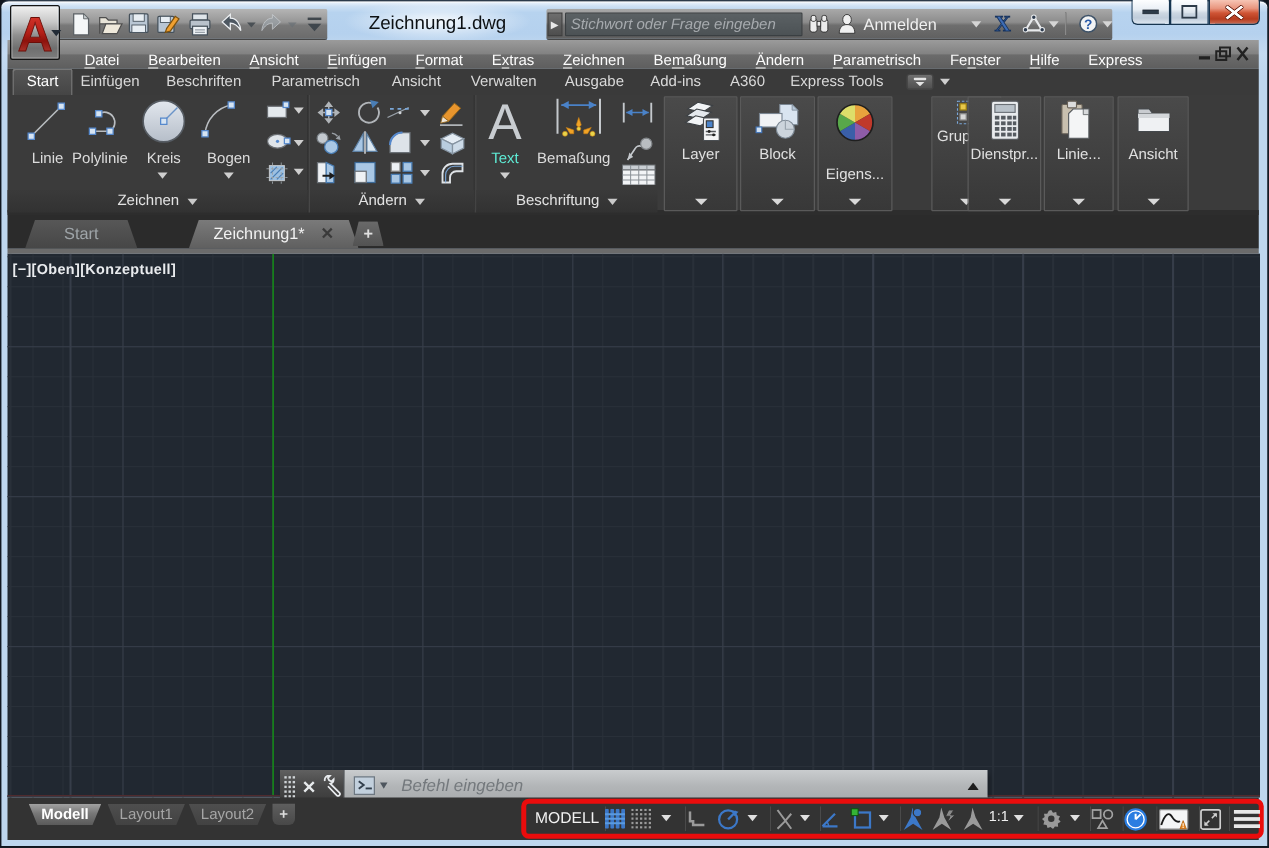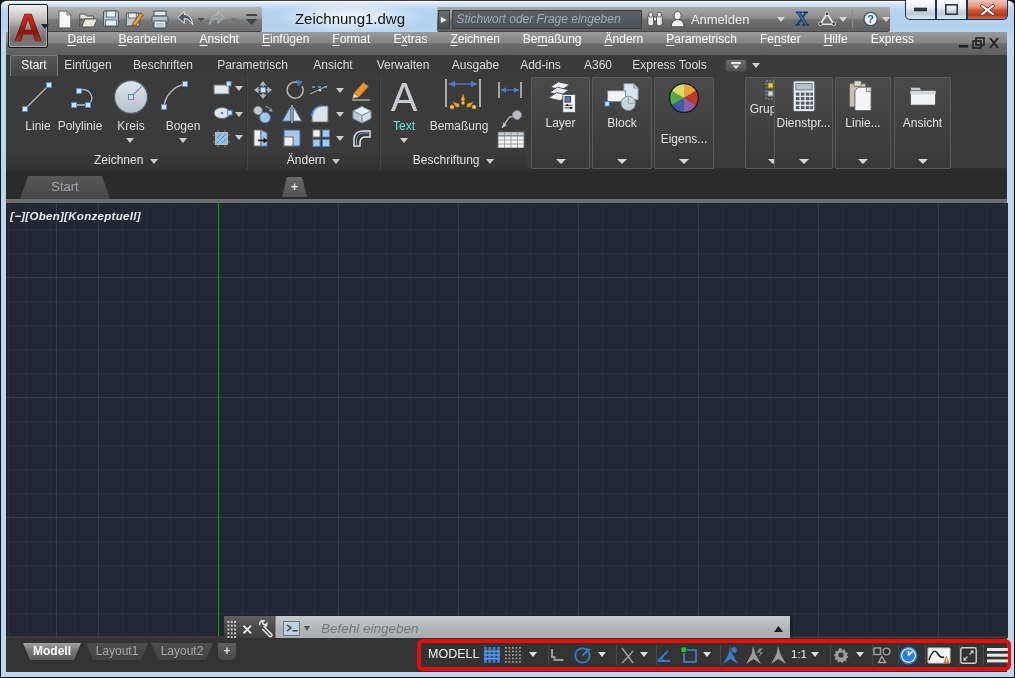--- a/index.html
+++ b/index.html
@@ -33,21 +33,21 @@
 #winbtns { position:absolute; left:905px; top:0; height:20px; display:flex; z-index:40; }
 .wbtn { width:31px; height:20px; border:1px solid #17354f; border-top:none;
   background:linear-gradient(180deg,#fdfeff 0%,#e9eff5 40%,#ccd7e2 55%,#bfccda 75%,#dde6ef 100%);
   display:flex; align-items:center; justify-content:center; position:relative; }
 .wbtn.first { border-radius:0 0 0 5px; }
 .wbtn.close { width:41px; border-radius:0 0 5px 0;
   background:linear-gradient(180deg,#f6c5b5 0%,#e9967f 35%,#cf5435 55%,#b53b1e 80%,#c96a52 100%); }
 
 #menubar { position:absolute; left:6px; top:32px; width:1001px; height:23px; z-index:6;
   background:linear-gradient(180deg,#9b9b9b 0%,#828282 48%,#6b6b6b 52%,#5e5e5e 100%);
-  display:flex; align-items:flex-start; color:#fcfcfc; font-size:12px; }
+  display:flex; align-items:flex-end; color:#fcfcfc; font-size:12px; }
 #menubar .mi { padding:0 11.5px; }
 #menubar u { text-decoration:underline; text-underline-offset:2px; }
 
 #rtabs { position:absolute; left:6px; top:55px; width:1001px; height:21px; background:#3a3a3a;
   color:#d9d9d9; font-size:12px; z-index:6; }
 #rtabs .rt { position:absolute; top:0; height:21px; line-height:21px; text-align:center; }
 #rtabs .rt.active { background:linear-gradient(#575757,#454545); color:#fff;
   border-radius:2px 2px 0 0; box-shadow:inset 1px 1px 0 #787878, inset -1px 0 0 #787878; }
 
 #ribbon { position:absolute; left:6px; top:76px; width:1001px; height:96px; background:#3b3b3b;
@@ -70,21 +70,21 @@
 #ftabs-bot { position:absolute; left:6px; top:199px; width:1001px; height:4px; background:#6b6b6b; z-index:6; }
 .ftab { position:absolute; top:4px; height:23px; font-size:13px; text-align:center; line-height:22px; }
 
 #canvas { position:absolute; left:6px; top:203px; width:1002px; height:435px; background:#212831;
   background-image:
     repeating-linear-gradient(90deg, #363d49 0px, #363d49 1px, transparent 1px, transparent 120px),
     repeating-linear-gradient(180deg, #363d49 0px, #363d49 1px, transparent 1px, transparent 120px),
     repeating-linear-gradient(90deg, #293039 0px, #293039 1px, transparent 1px, transparent 24px),
     repeating-linear-gradient(180deg, #293039 0px, #293039 1px, transparent 1px, transparent 24px);
   background-position: 92px 0px, 0px 74px, 20px 0px, 0px 2px; z-index:4; }
-#vptext { position:absolute; left:4px; top:7px; color:#e9ebee; font-weight:bold; font-size:11.5px; letter-spacing:0.3px;font-style:italic; }
+#vptext { position:absolute; left:4px; top:7px; color:#e9ebee; font-weight:bold; font-size:11.5px; letter-spacing:0.3px; }
 #yaxis { position:absolute; left:212px; top:0; width:1px; height:434px; background:#0d9c0d; }
 #xaxis { position:absolute; left:0; top:433px; width:1002px; height:1px; background:#4f2a2d; }
 
 #cmdbar { position:absolute; left:218px; top:413px; width:566px; height:24px; display:flex;
   box-shadow:2px 3px 4px rgba(0,0,0,.35); }
 #cmdleft { width:51px; height:26px; background:linear-gradient(#606060,#474747 50%,#3a3a3a);
   display:flex; align-items:center; }
 #cmdmain { flex:1; background:linear-gradient(#c9ccce,#b2b5b7 55%,#a9acae);
   display:flex; align-items:center; position:relative; border-left:1px solid #7e8183; }
 
@@ -531,20 +531,23 @@
      <path d="M4 12 h28 v4 h-28 z" fill="#d4d7da" stroke="none"></path>
     </svg>
     <div style="margin-top:0">Ansicht</div>
       <div class="pdrop"></div>
   </div>
 </div>
 
 <div id="ftabs">
   <div class="ftab" style="left:14px;width:90px;color:#9fa5a9;background:linear-gradient(#575757,#464646);
     clip-path:polygon(8px 0,calc(100% - 8px) 0,100% 100%,0 100%);border-radius:5px 5px 0 0">Start</div>
+  <div class="ftab" style="left:145px;width:136px;color:#f2f2f2;background:linear-gradient(#7a7a7a,#5f5f5f);
+    clip-path:polygon(8px 0,calc(100% - 8px) 0,100% 100%,0 100%);border-radius:5px 5px 0 0">Zeichnung1*
+    <span style="color:#3a3a3a;font-weight:bold;margin-left:9px">✕</span></div>
   <div class="ftab" style="left:276px;width:25px;height:20px;top:5px;background:linear-gradient(#6a6a6a,#525252);
     clip-path:polygon(5px 0,calc(100% - 5px) 0,100% 100%,0 100%);border-radius:4px 4px 0 0;color:#e0e0e0;font-weight:bold;line-height:19px">+</div>
 </div>
 <div id="ftabs-bot"></div>
 
 <div id="canvas">
   <div id="yaxis"></div>
     <div id="xaxis"></div>
   <div id="vptext">[−][Oben][Konzeptuell]</div>
   <div id="cmdbar">

